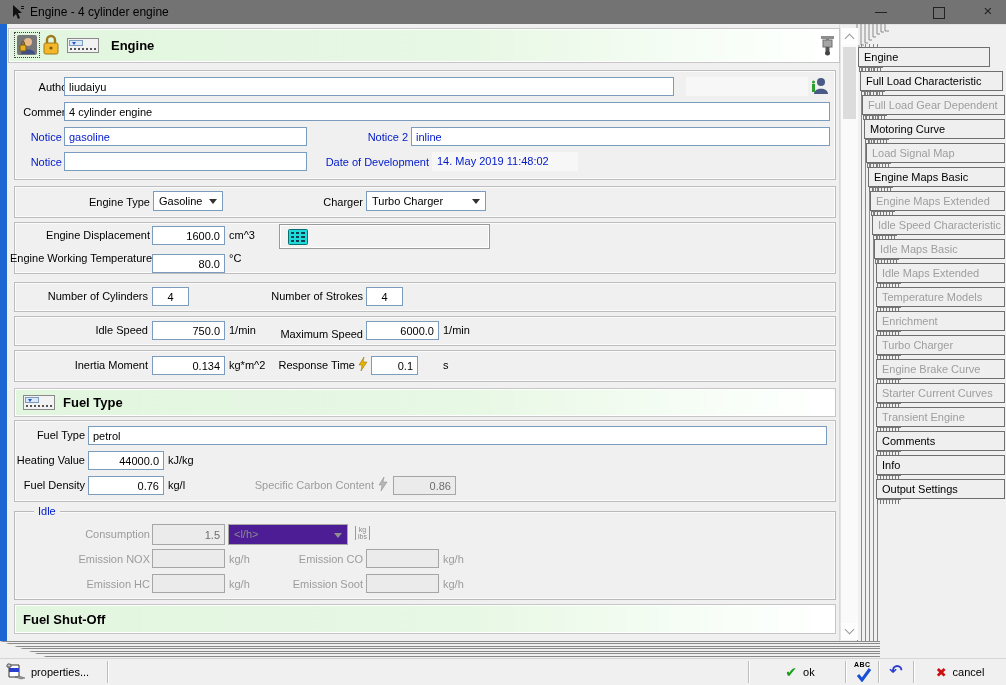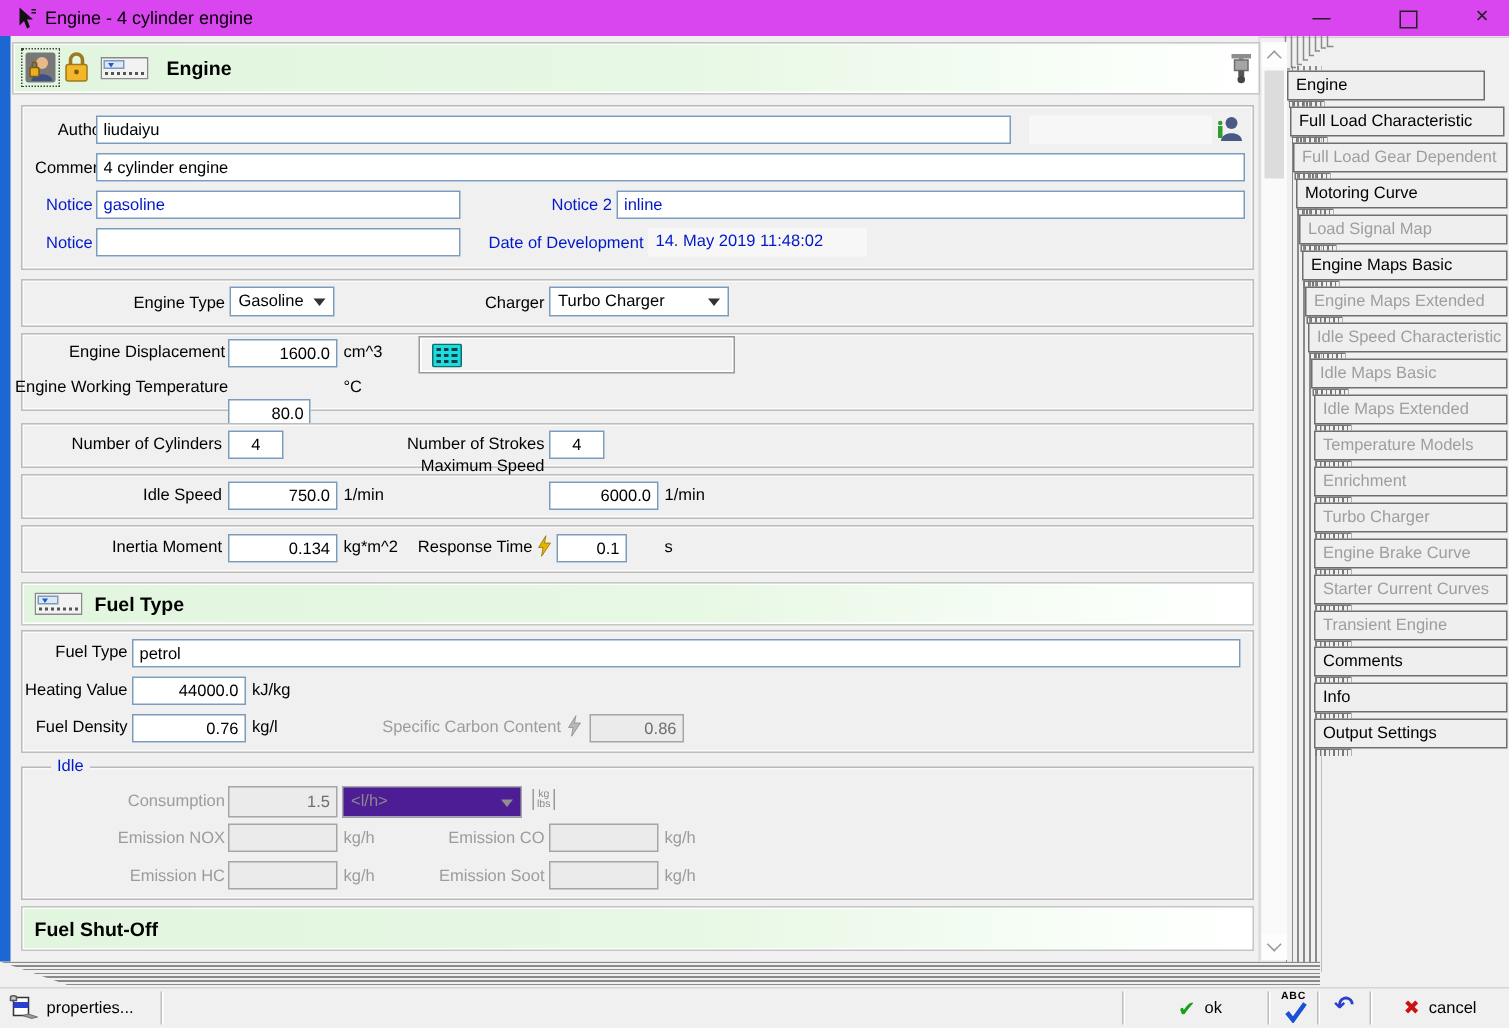--- a/index.html
+++ b/index.html
@@ -1,21 +1,21 @@
 <!DOCTYPE html>
 <html><head>
 <meta charset="utf-8">
 <style>
   html,body{margin:0;padding:0;}
   body{width:1006px;height:685px;position:relative;overflow:hidden;
        font-family:"Liberation Sans","DejaVu Sans",sans-serif;font-size:11px;color:#000;
        background:#f0f0f0;}
   .abs{position:absolute;}
   
-  .titlebar{left:0;top:0;width:1006px;height:24px;background:#d946ef;border-bottom:1px solid #e3e3e3;}
+  .titlebar{left:0;top:0;width:1006px;height:24px;background:#737373;border-bottom:1px solid #e3e3e3;}
   .titlebar .title{position:absolute;left:30px;top:0;line-height:24px;font-size:12px;}
   .wbtn{position:absolute;top:0;width:34px;height:24px;text-align:center;line-height:24px;color:#222;}
   .min-glyph{position:absolute;left:11px;top:12px;width:12px;height:1px;background:#222;}
   .max-glyph{position:absolute;left:11px;top:7px;width:10px;height:10px;border:1px solid #222;}
   .close-glyph{font-size:15px;line-height:22px;}
   
   .bluebar{left:0;top:24px;width:7px;height:617px;background:#1d67d2;}
   .page-edge{left:7px;top:24px;width:832px;height:617px;background:#f0f0f0;border-right:1px solid #d9d9d9;}
   .green-hdr{background:linear-gradient(90deg,#e2f6df 0%,#e7f8e4 55%,#fbfffb 92%,#ffffff 100%);
              border:1px solid #c6c6c6;box-shadow:inset 0 0 0 1px #ffffff;}
@@ -181,34 +181,34 @@
       <rect x="3" y="7" width="3" height="2"></rect>
         <rect x="8" y="7" width="3" height="2"></rect>
         <rect x="13" y="7" width="4" height="2"></rect>
       <rect x="3" y="11" width="3" height="2"></rect>
         <rect x="8" y="11" width="3" height="2"></rect>
         <rect x="13" y="11" width="4" height="2"></rect>
     </g>
   </svg>
 </div>
 <span class="lbl" style="left:10px;top:252px;width:140px;">Engine Working Temperature</span>
-<input class="fld num" style="left: 152px; top: 266px; width: 55px; padding-left: 28px;" value="80.0">
+<input class="fld num" style="left: 152px; top: 254px; width: 73px; padding-left: 28px;" value="80.0">
 <span class="unit" style="left:229px;top:252px;">°C</span>
 
 <div class="abs group" style="left:14px;top:282px;width:820px;height:28px;"></div>
 <span class="lbl" style="left:38px;top:290px;width:110px;">Number of Cylinders</span>
 <input class="fld ctr" style="left: 152px; top: 287px; width: 37px;" value="4">
 <span class="lbl" style="left:263px;top:290px;width:100px;">Number of Strokes</span>
 <input class="fld ctr" style="left: 366px; top: 287px; width: 37px;" value="4">
 
 <div class="abs group" style="left:14px;top:316px;width:820px;height:28px;"></div>
 <span class="lbl" style="left:58px;top:324px;width:90px;">Idle Speed</span>
 <input class="fld num" style="left: 152px; top: 321px; width: 73px;" value="750.0">
 <span class="unit" style="left:229px;top:324px;">1/min</span>
-<span class="lbl" style="left:263px;top:305px;width:100px;">Maximum Speed</span>
+<span class="lbl" style="left:263px;top:328px;width:100px;">Maximum Speed</span>
 <input class="fld num" style="left: 366px; top: 321px; width: 73px;" value="6000.0">
 <span class="unit" style="left:443px;top:324px;">1/min</span>
 
 <div class="abs group" style="left:14px;top:350px;width:820px;height:30px;"></div>
 <span class="lbl" style="left:58px;top:359px;width:90px;">Inertia Moment</span>
 <input class="fld num" style="left: 152px; top: 356px; width: 73px;" value="0.134">
 <span class="unit" style="left:229px;top:359px;">kg*m^2</span>
 <span class="lbl" style="left:275px;top:359px;width:80px;">Response Time</span>
 <svg class="bolt" style="left:358px;top:357px;" viewBox="0 0 10 14">
   <path d="M6 0 L1 8 H4 L3 14 L9 5 H5 Z" fill="#e6b400" stroke="#8a6d00" stroke-width="0.5"></path>

